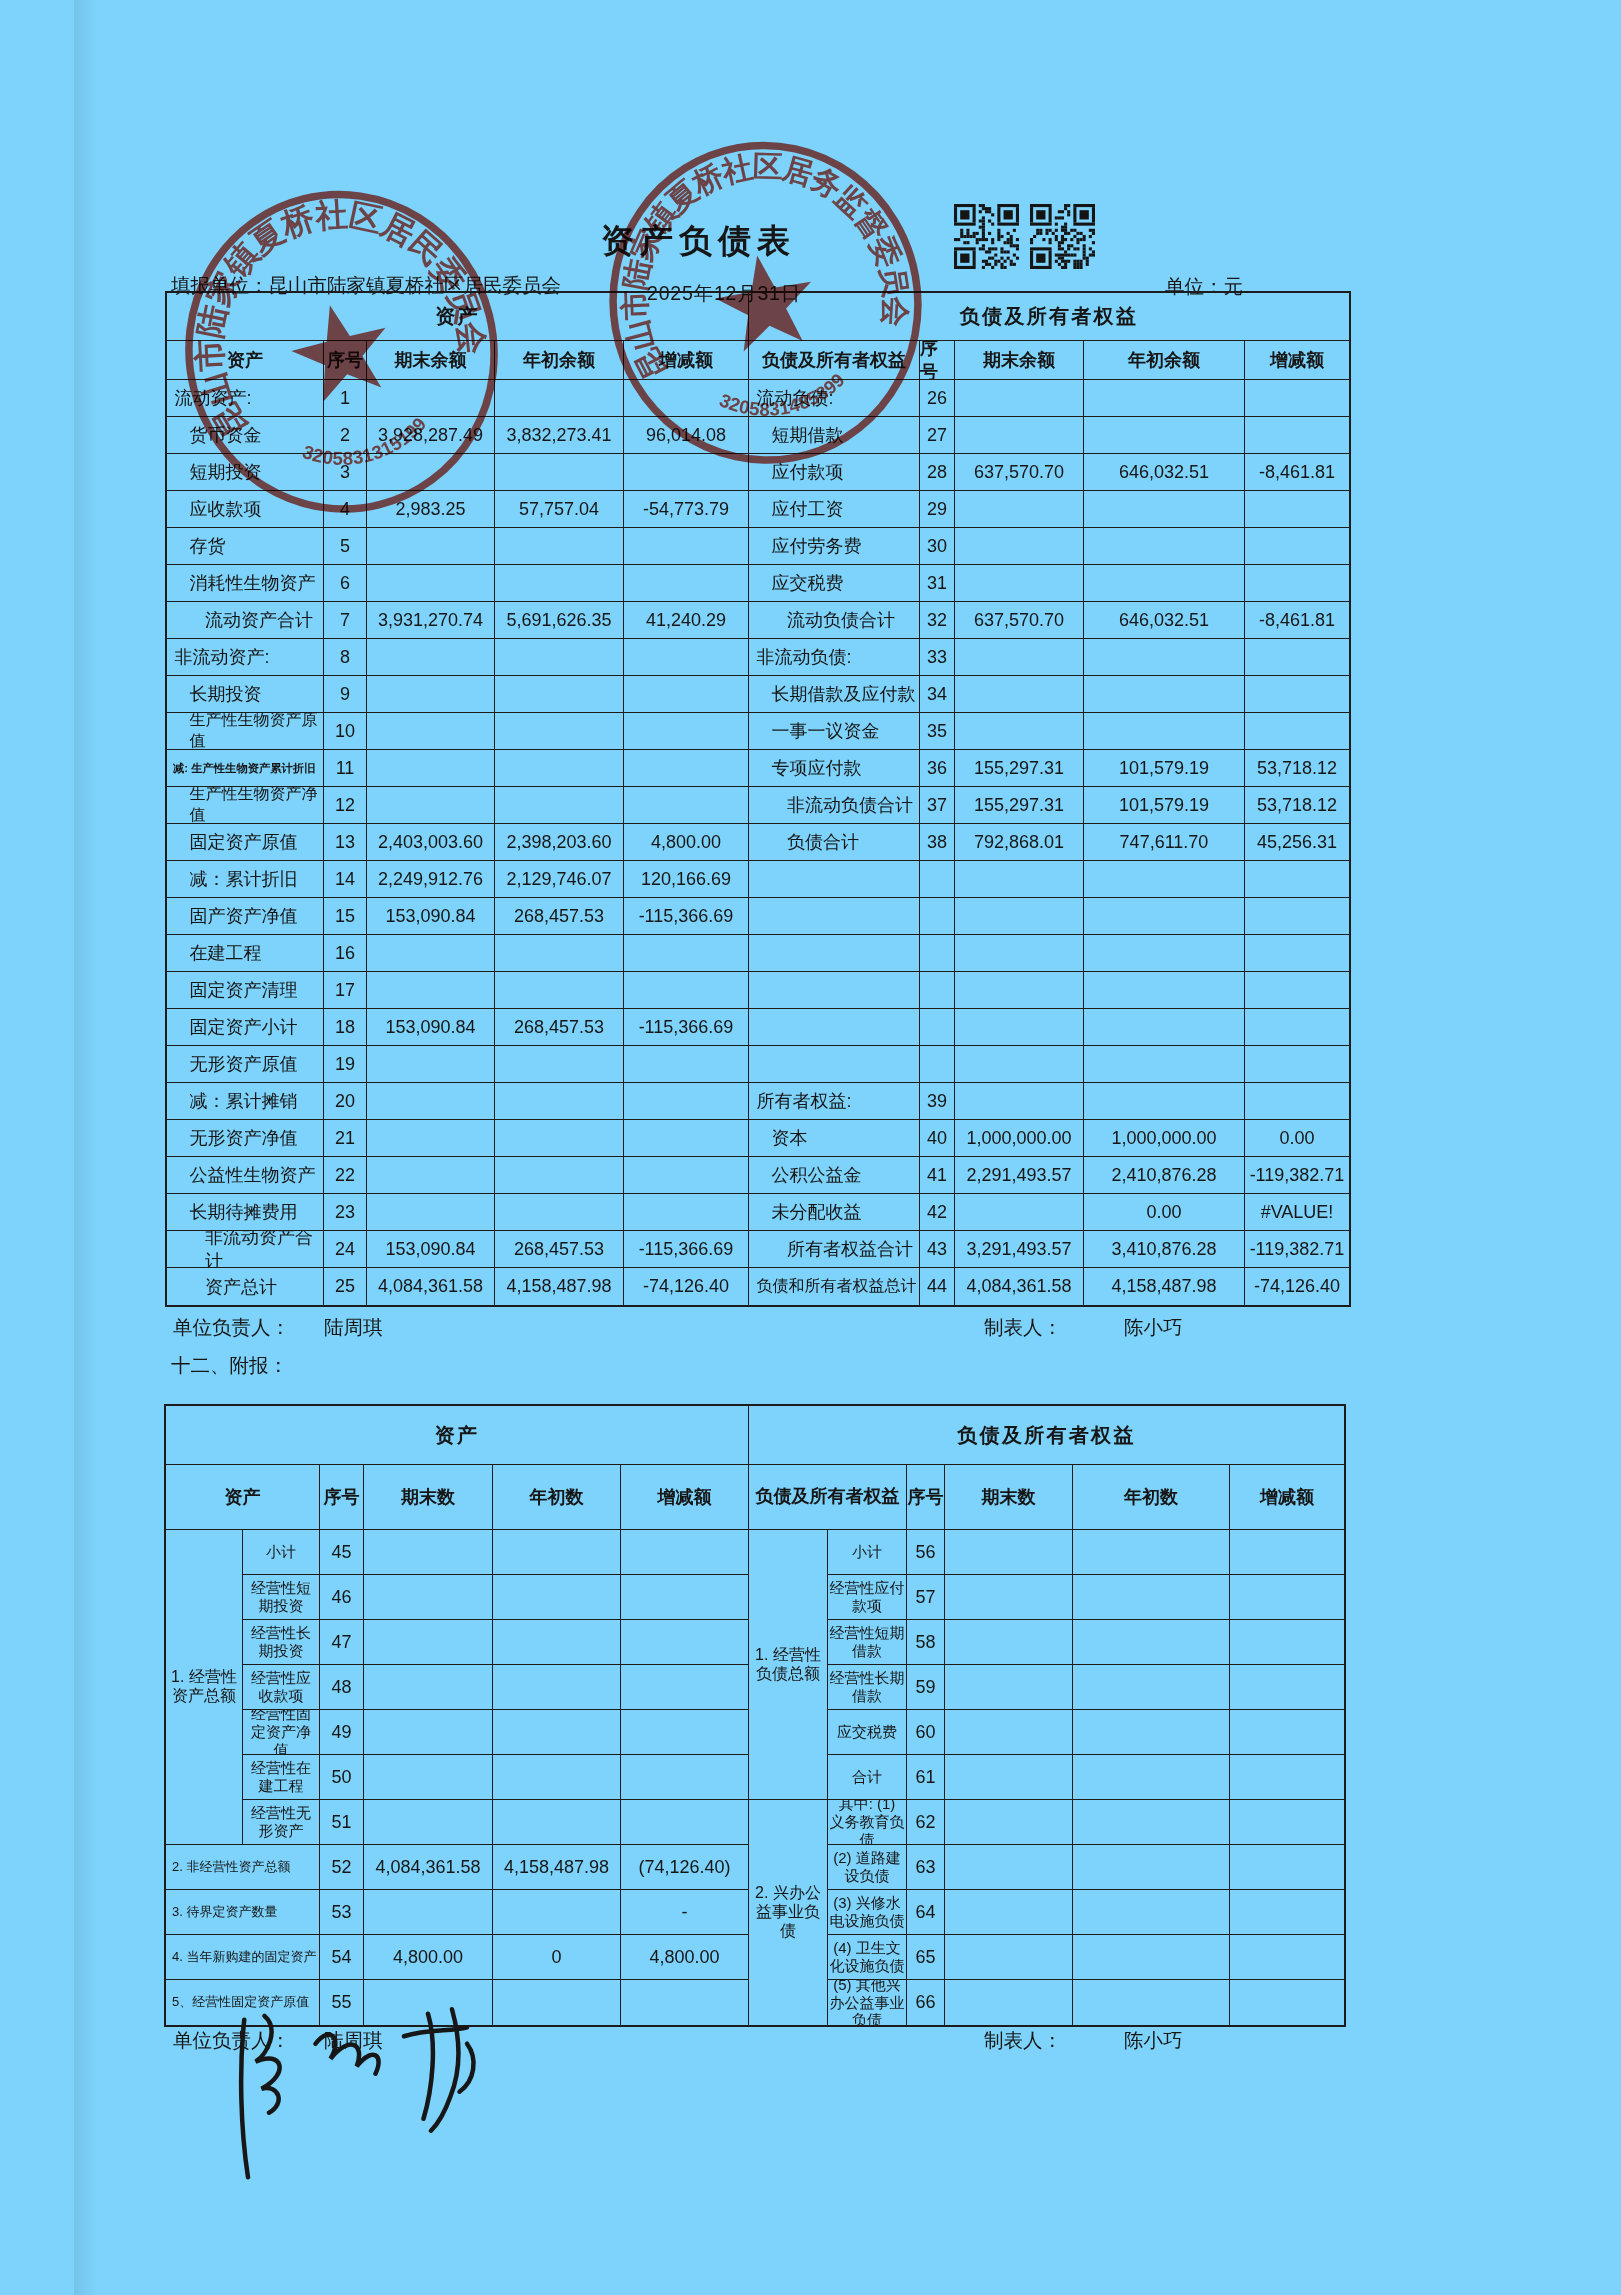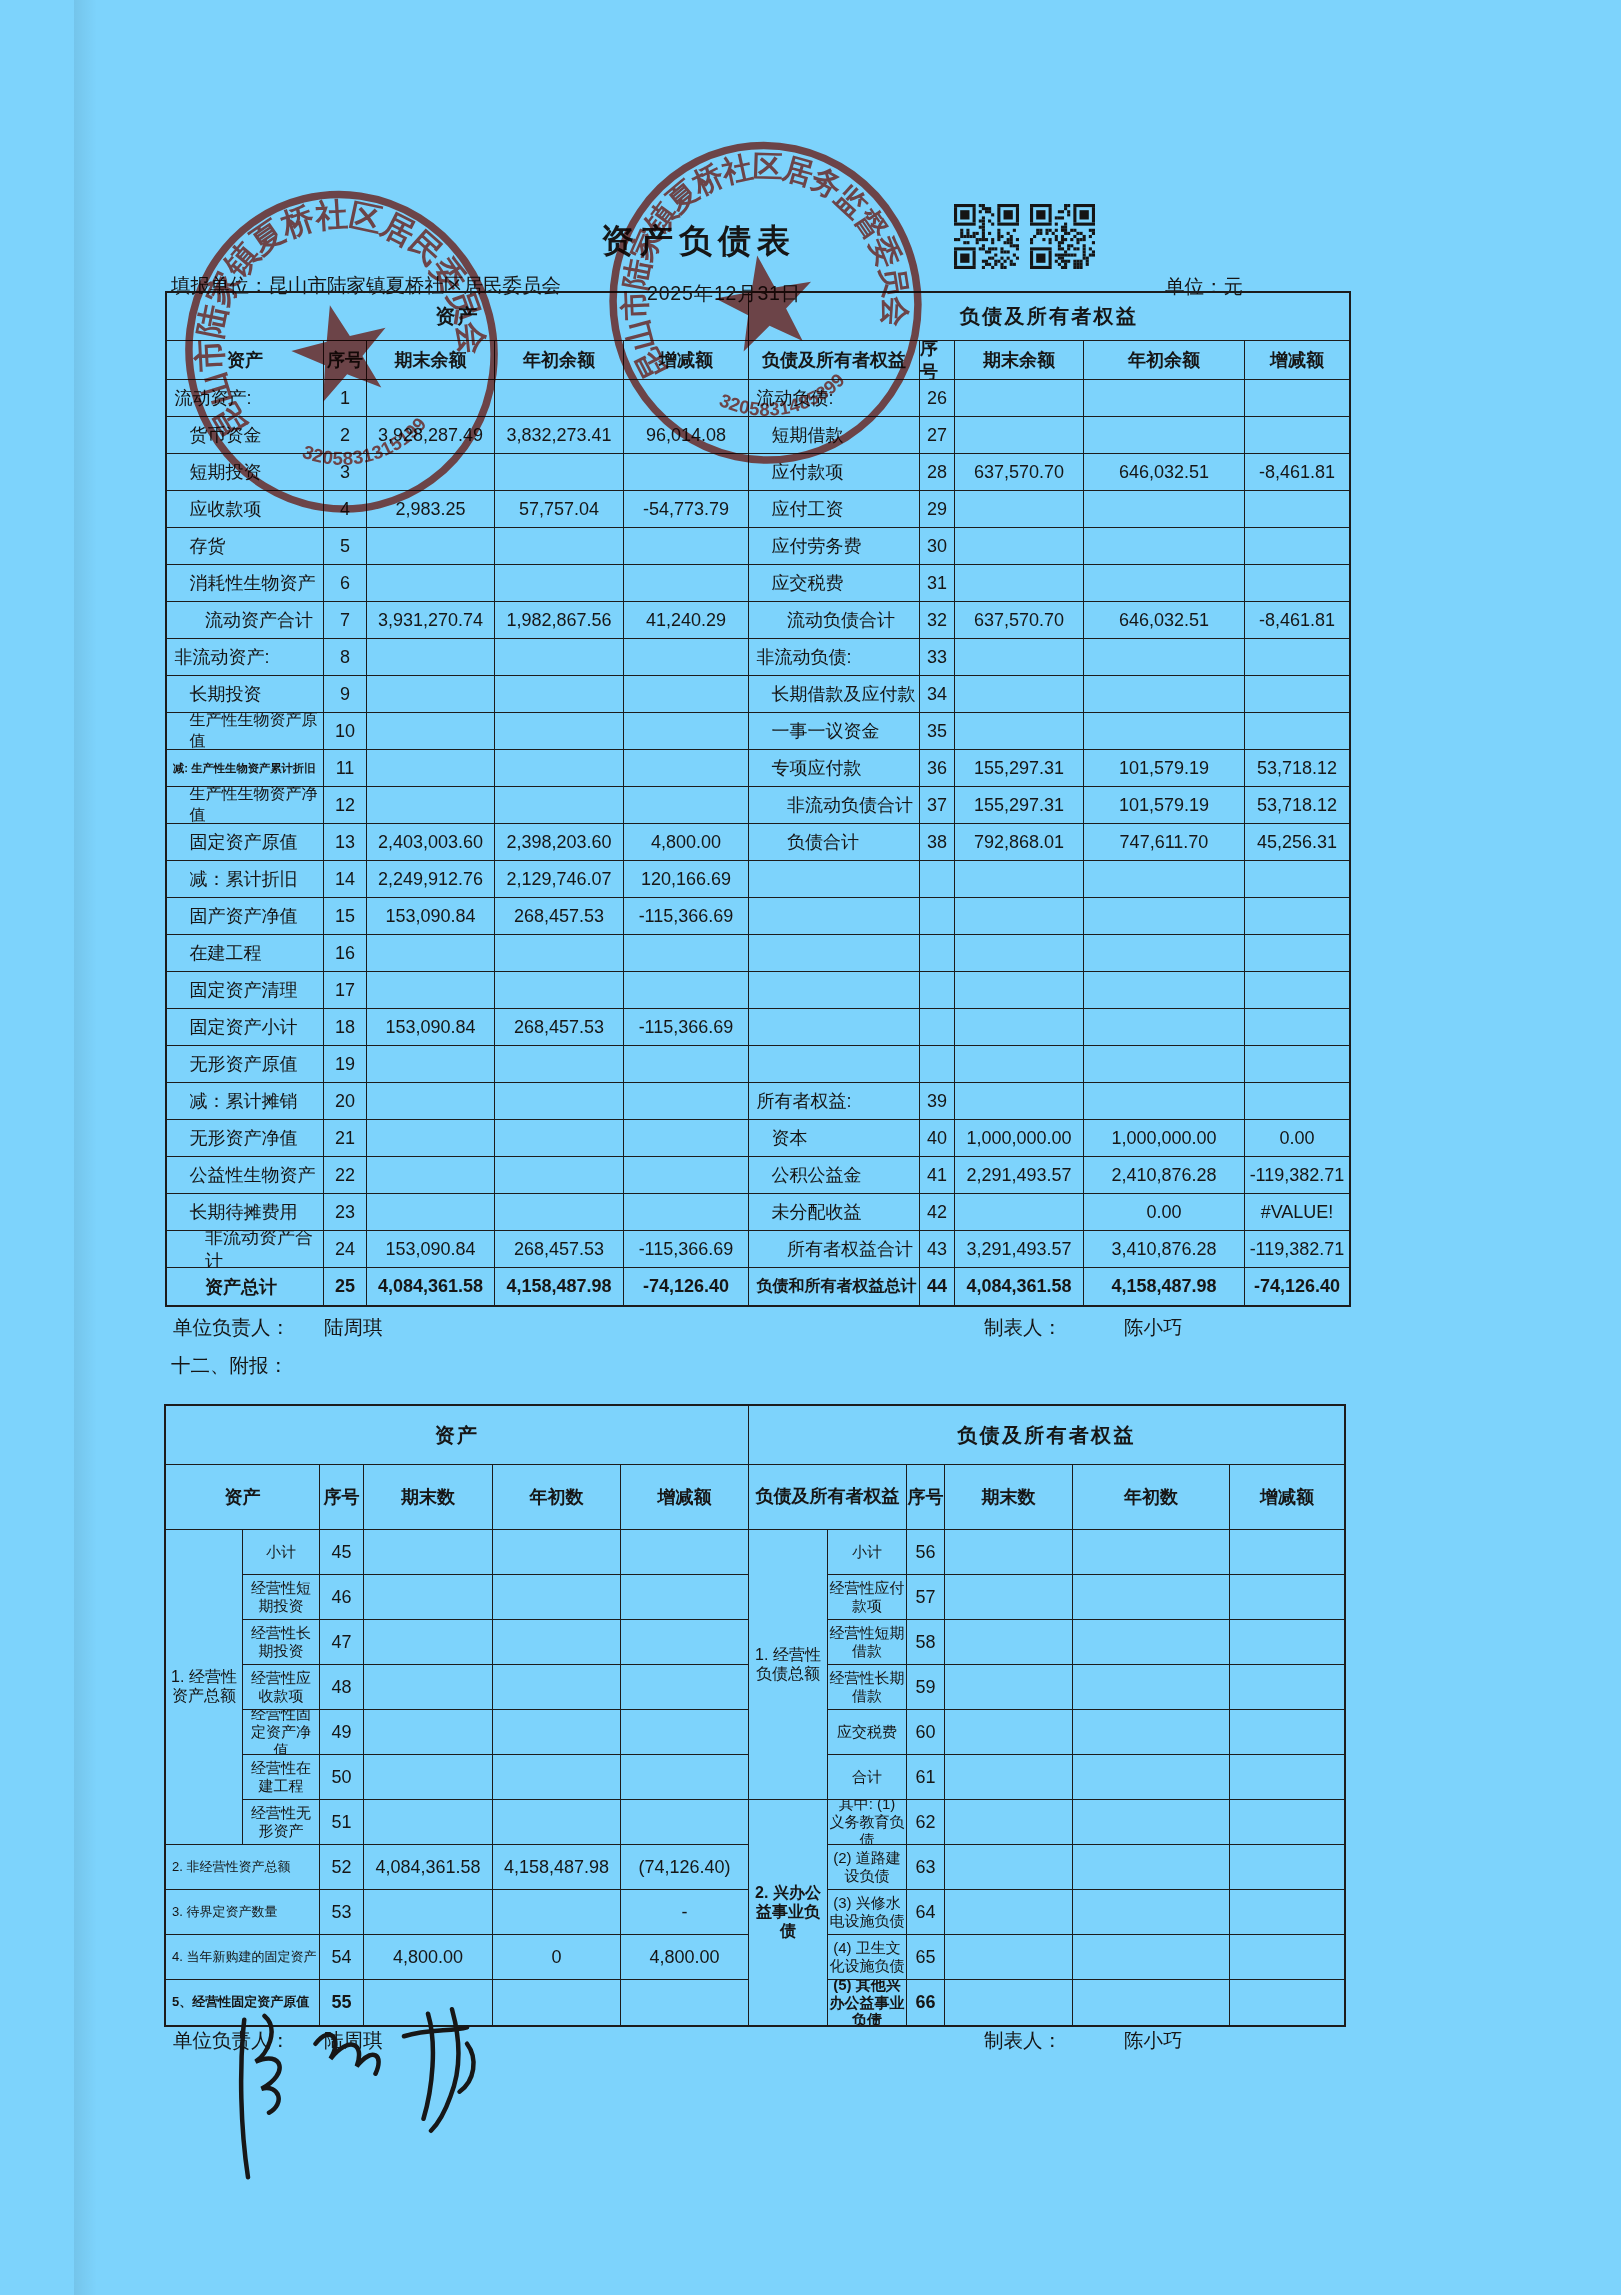--- a/index.html
+++ b/index.html
@@ -17,21 +17,21 @@
   .footer span{position:absolute;top:0;white-space:nowrap;}
   .f1{top:1314px;} .f2{top:2027px;}
   .fs-resp{left:173px;} .fs-respname{left:324px;} .fs-maker{left:984px;} .fs-makername{left:1124px;}
   .tbl{position:absolute;display:grid;border:2.3px solid #1c1c1c;background:transparent;}
   #main-table{left:165px;top:291px;grid-template-columns:157px 43px 128px 129px 125px 171px 35px 129px 161px 104px;
     grid-template-rows:48px 39px repeat(25,37px);}
   #appendix-table{left:164px;top:1404px;grid-template-columns:77px 77px 44px 129px 128px 128px 79px 79px 38px 128px 157px 114px;
     grid-template-rows:59px 65px repeat(11,45px);}
   .c{border-right:1.5px solid #1c1c1c;border-bottom:1.5px solid #1c1c1c;display:flex;align-items:center;
      justify-content:center;font-size:18px;overflow:hidden;box-sizing:border-box;}
-  .nr{border-right:none;} .nb{border-bottom:none;font-weight:bold;}
+  .nr{border-right:none;} .nb{border-bottom:none;}
   .gh{font-weight:bold;font-size:20px;letter-spacing:2.3px;}
   .ch{font-weight:bold;font-size:18px;}
   .lab{justify-content:flex-start;text-align:left;padding-left:7.5px;}
   .lv1{padding-left:22.5px;} .lv2{padding-left:38px;}
   .tight{font-size:16px;} .small{font-size:11.3px;font-weight:bold;padding-left:6px;}
   .wrap{white-space:normal;text-align:center;line-height:1.18;padding:1.5px;}
   .ap-item{font-size:15px;} .ap-group{font-size:16px;} 
   .ap-full{justify-content:flex-start;text-align:left;white-space:normal;line-height:1.15;padding-left:6px;font-size:13px;}
   .num{font-size:18px;}
   .stamp{position:absolute;mix-blend-mode:multiply;opacity:.86;}
@@ -356,21 +356,21 @@
       <div class="c num"></div>
       <div class="c num"></div>
       <div class="c  lab lv1">应交税费</div>
       <div class="c num">31</div>
       <div class="c num"></div>
       <div class="c num"></div>
       <div class="c num nr"></div>
       <div class="c  lab lv2">流动资产合计</div>
       <div class="c num">7</div>
       <div class="c num">3,931,270.74</div>
-      <div class="c num">1,982,867.56</div>
+      <div class="c num">5,691,626.35</div>
       <div class="c num">41,240.29</div>
       <div class="c  lab lv2">流动负债合计</div>
       <div class="c num">32</div>
       <div class="c num">637,570.70</div>
       <div class="c num">646,032.51</div>
       <div class="c num nr">-8,461.81</div>
       <div class="c  lab lv0">非流动资产:</div>
       <div class="c num">8</div>
       <div class="c num"></div>
       <div class="c num"></div>

